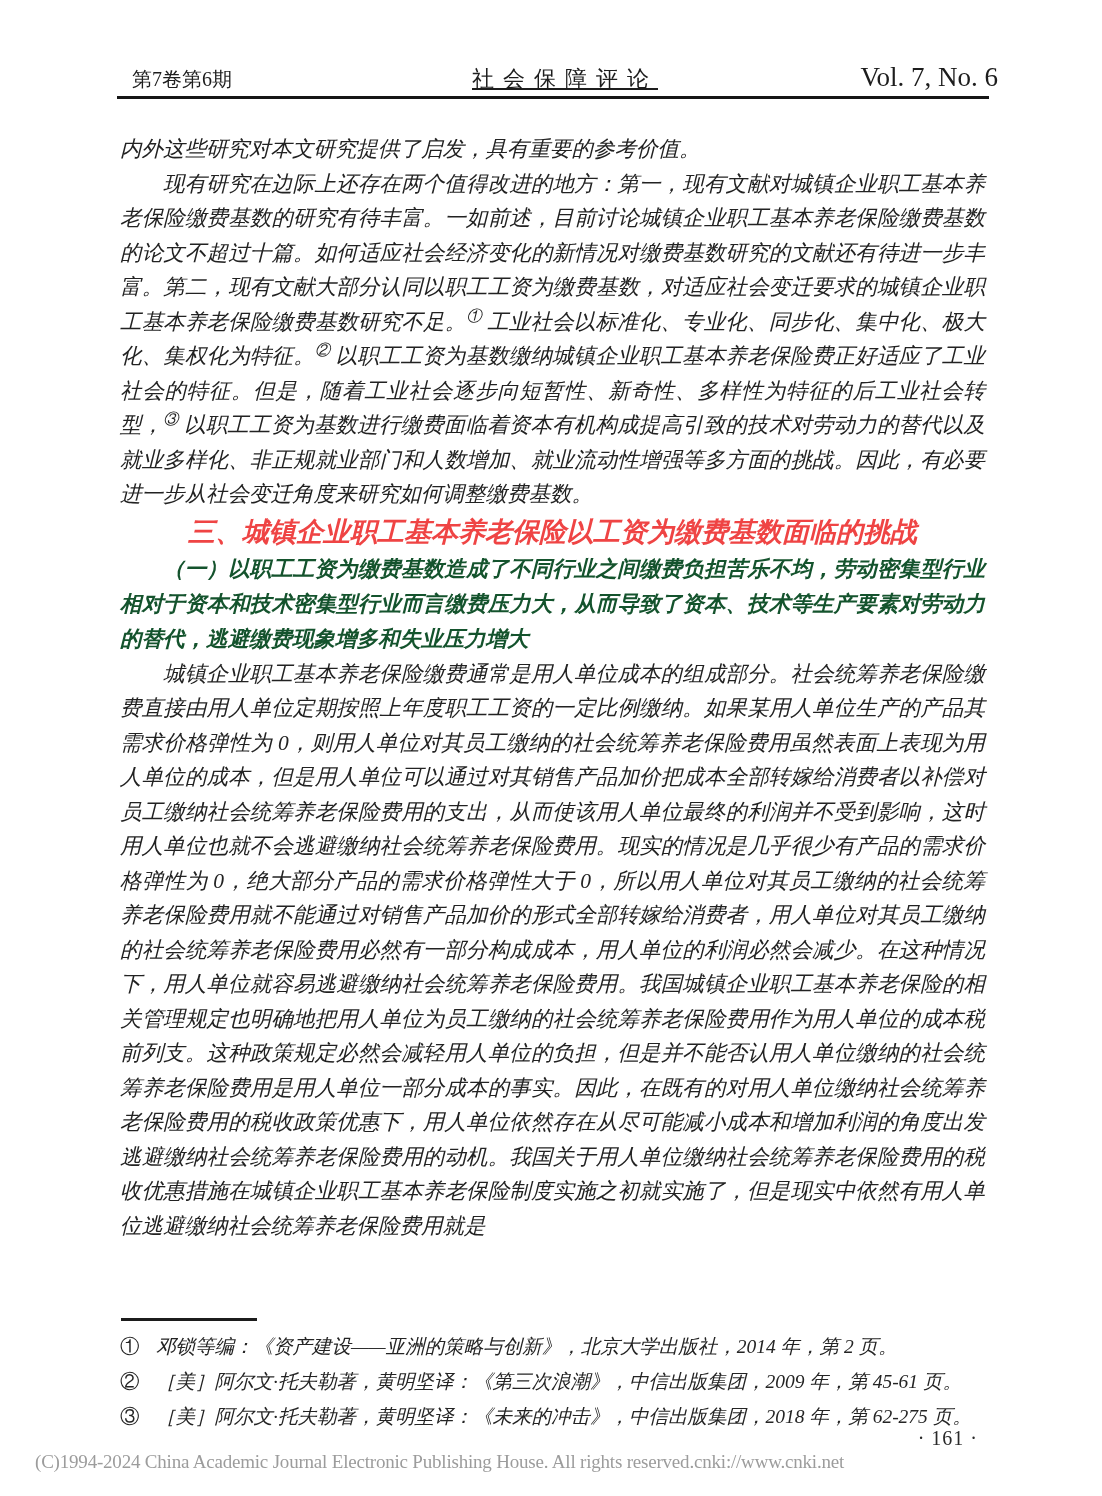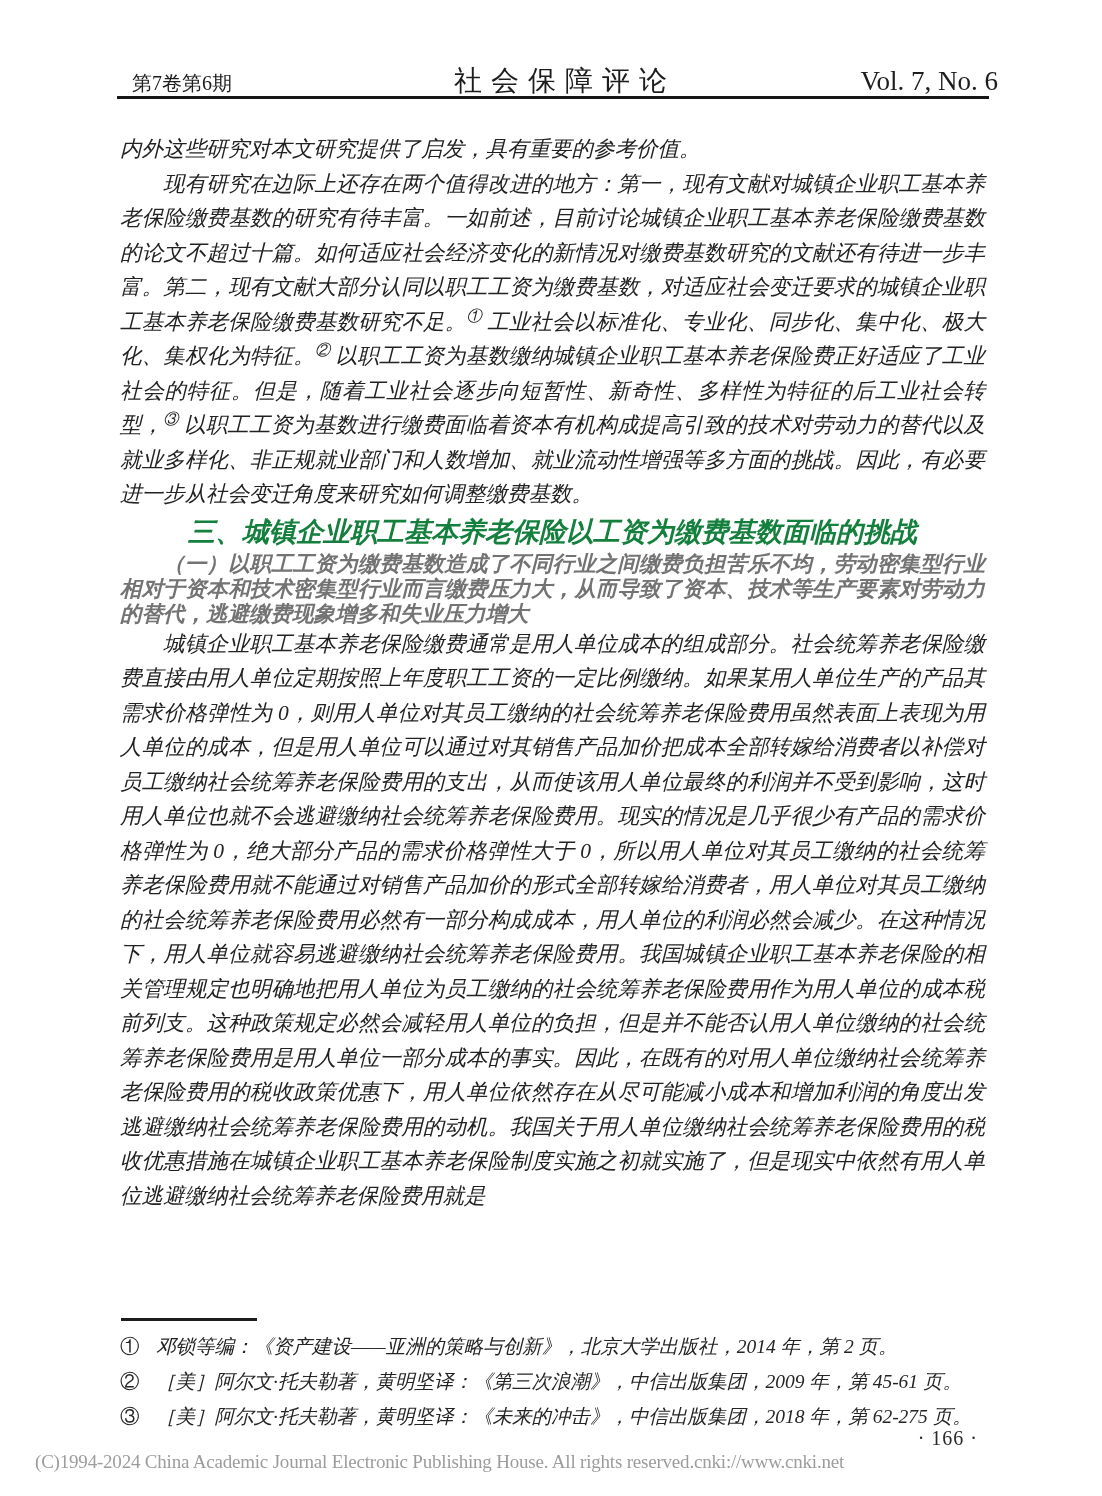--- a/index.html
+++ b/index.html
@@ -12,44 +12,44 @@
     color:#222222;
     overflow:hidden;
   }
   
   .header-row{
     position:absolute;top:62px;left:132px;width:866px;
     display:grid;grid-template-columns:1fr auto 1fr;align-items:baseline;
     font-size:20px;color:#1d1d1d;
   }
   .header-left{justify-self:start;}
-  .header-center{justify-self:center;letter-spacing:9px;font-size:28px;}
+  .header-center{justify-self:center;letter-spacing:9px;font-size:22px;text-decoration:underline;}
   .header-right{justify-self:end;font-size:27px;}
   .header-rule{
     position:absolute;top:96px;left:117px;width:872px;height:3px;
     background:#161616;
   }
   
   .content{
     position:absolute;top:132px;left:120px;width:865px;
     font-size:21.5px;line-height:34.5px;text-align:justify;font-style:italic;
   }
   .content p{margin:0;}
   .para-indent{text-indent:2em;}
   sup.fnref{font-size:0.7em;line-height:0;vertical-align:super;}
   .section-heading{
     text-align:center;text-indent:0;
     font-size:27px;font-weight:bold;line-height:40px;
-    margin:36px 0 44px 0;color:#15803d;
+    margin:36px 0 44px 0;color:#ef4444;
     font-family:"Liberation Serif","DejaVu Serif",serif;
   }
   .sub-heading{
     font-family:"Liberation Sans","DejaVu Sans",sans-serif;
-    font-weight:bold;font-size:21.5px;line-height:25px;
-    text-indent:2em;text-align:justify;margin:0;color:#737373;
+    font-weight:bold;font-size:21.5px;line-height:35px;
+    text-indent:2em;text-align:justify;margin:0;color:#14532d;
   }
   
   .footnote-rule{
     position:absolute;top:1318px;left:121px;width:136px;height:2.5px;
     background:#1c1c1c;
   }
   .footnotes{
     position:absolute;top:1329px;left:120px;width:870px;
     font-size:19.5px;line-height:35px;color:#242424;
   }
@@ -101,19 +101,19 @@
     <div class="footnote-row">
       <span class="footnote-marker">②</span>
       <span class="footnote-text">［美］阿尔文·托夫勒著，黄明坚译：《第三次浪潮》，中信出版集团，2009 年，第 45-61 页。</span>
     </div>
     <div class="footnote-row">
       <span class="footnote-marker">③</span>
       <span class="footnote-text">［美］阿尔文·托夫勒著，黄明坚译：《未来的冲击》，中信出版集团，2018 年，第 62-275 页。</span>
     </div>
   </div>
 
-  <div class="page-number">· 166 ·</div>
+  <div class="page-number">· 161 ·</div>
   <div class="footer-row">
     <span>(C)1994-2024 China Academic Journal Electronic Publishing House. All rights reserved.</span>
     <span>cnki://www.cnki.net</span>
   </div>
 
 </div>
 
 </body></html>

